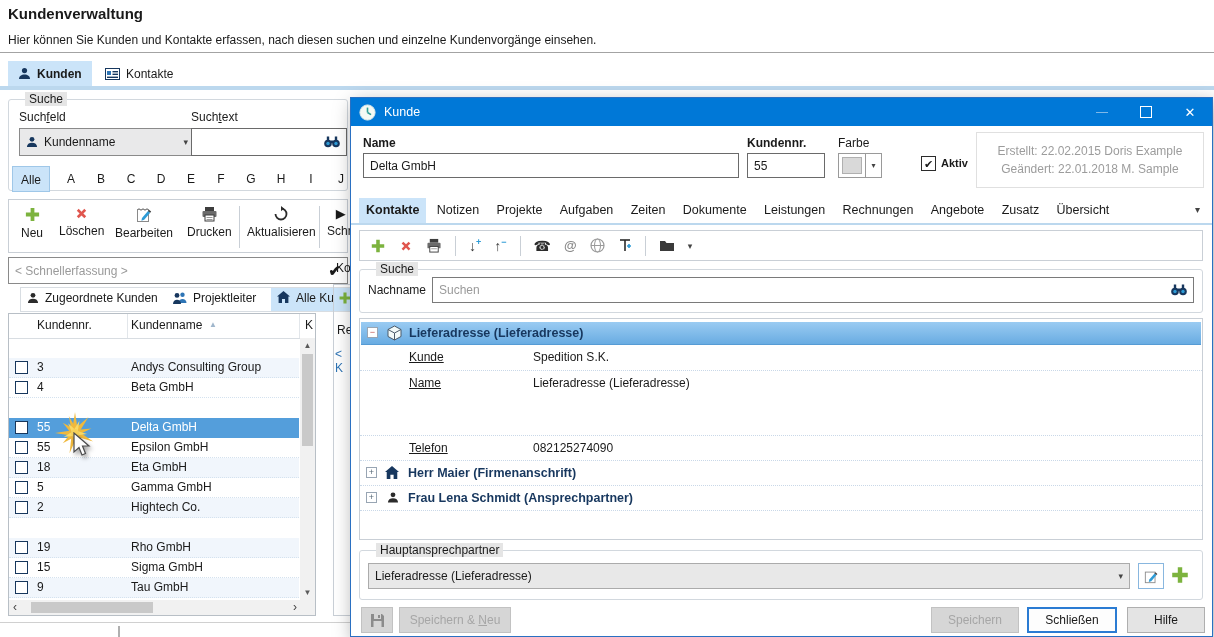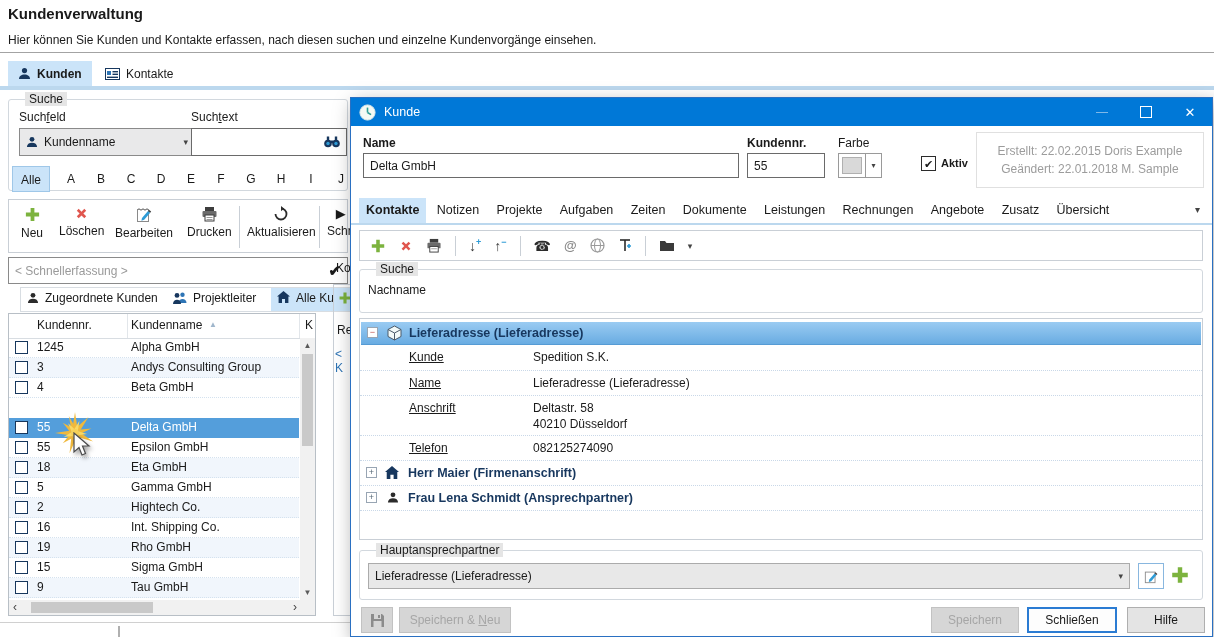--- a/index.html
+++ b/index.html
@@ -234,26 +234,20 @@
     <div class="abs" style="left:0;right:0;top:0;height:24px;border-bottom:1px solid #d8dde2;">
       <span class="abs" style="left:28px;top:4px;">Kundennr.</span>
       <span class="abs" style="left:122px;top:4px;">Kundenname</span>
       <span class="abs" style="left:200px;top:6px;font-size:8px;color:#9fb6cc;">▲</span>
       <span class="abs" style="left:296px;top:4px;">K</span>
       <span class="hdrline" style="left:118px;"></span>
       <span class="hdrline" style="left:290px;"></span>
     </div>
 
     <div class="abs" style="left:0;right:0;top:24px;bottom:15px;overflow:hidden;">
-      <div class="row" style="top:0;">
-          <span class="cb"></span>
-          <span class="cnr">1245</span>
-          <span class="cname">Alpha GmbH</span>
-          <span class="bb"></span>
-        </div>
       <div class="row alt" style="top:20px;">
           <span class="cb"></span>
           <span class="cnr">3</span>
           <span class="cname">Andys Consulting Group</span>
           <span class="bb"></span>
         </div>
       <div class="row" style="top:40px;">
           <span class="cb"></span>
           <span class="cnr">4</span>
           <span class="cname">Beta GmbH</span>
@@ -279,26 +273,20 @@
       <div class="row" style="top:140px;">
           <span class="cb"></span>
           <span class="cnr">5</span>
           <span class="cname">Gamma GmbH</span>
           <span class="bb"></span>
         </div>
       <div class="row alt" style="top:160px;">
           <span class="cb"></span>
           <span class="cnr">2</span>
           <span class="cname">Hightech Co.</span>
-          <span class="bb"></span>
-        </div>
-      <div class="row" style="top:180px;">
-          <span class="cb"></span>
-          <span class="cnr">16</span>
-          <span class="cname">Int. Shipping Co.</span>
           <span class="bb"></span>
         </div>
       <div class="row alt" style="top:200px;">
           <span class="cb"></span>
           <span class="cnr">19</span>
           <span class="cname">Rho GmbH</span>
           <span class="bb"></span>
         </div>
       <div class="row" style="top:220px;">
           <span class="cb"></span>
@@ -475,20 +463,34 @@
             <svg width="16" height="13" viewBox="0 0 16 13">
               <path d="M1 2h5l1.5 2H15v8H1z" fill="#3a3a3a"></path>
             </svg>
           </span>
         <span style="font-size:9px;color:#444;">▾</span>
       </div>
 
       <div class="group" style="left:8px;top:143px;right:9px;height:42px;">
         <span class="legend">Suche</span>
         <span class="abs" style="left:8px;top:13px;">Nachname</span>
+        <div class="tb" style="left:72px;top:7px;right:8px;height:26px;border-color:#7a7a7a;">
+          <span class="ph">Suchen</span>
+          <span style="margin-left:auto">
+              <svg width="16" height="12" viewBox="0 0 16 12">
+                <circle cx="4" cy="7.5" r="3.8" fill="#17375e"></circle>
+                <circle cx="12" cy="7.5" r="3.8" fill="#17375e"></circle>
+                <circle cx="4" cy="7.5" r="1.7" fill="#2e9bd6"></circle>
+                <circle cx="12" cy="7.5" r="1.7" fill="#2e9bd6"></circle>
+                <rect x="6.5" y="4.5" width="3" height="2.5" fill="#17375e"></rect>
+                <rect x="2.8" y="0.5" width="2.4" height="3.5" fill="#17375e"></rect>
+                <rect x="10.8" y="0.5" width="2.4" height="3.5" fill="#17375e"></rect>
+              </svg>
+            </span>
+        </div>
       </div>
 
       <div class="abs" style="left:8px;top:192px;right:9px;height:222px;border:1px solid #c9cfd6;box-sizing:border-box;">
 
         <div class="abs" style="left:1px;right:1px;top:3px;height:22px;background:linear-gradient(#9acbf2,#69ace2);border-bottom:1px solid #569bd4;">
           <span class="pmbox" style="left:6px;top:5px;color:#c0504d;">−</span>
           <span class="abs" style="left:26px;top:3px;">
               <svg width="15" height="16" viewBox="0 0 15 16">
                 <path d="M7.5 1L14 4.5v7L7.5 15 1 11.5v-7z" fill="#f2faf9" stroke="#4a5a6a"></path>
                 <path d="M1 4.5l6.5 3.5L14 4.5M7.5 8v7" fill="none" stroke="#4a5a6a"></path>
@@ -498,25 +500,20 @@
         </div>
 
         <div class="trow" style="top:26px;height:25px;border-top:none;">
           <span class="dlbl">Kunde</span>
           <span class="dval">Spedition S.K.</span>
         </div>
         <div class="trow" style="top:51px;height:25px;">
           <span class="dlbl">Name</span>
           <span class="dval">Lieferadresse (Lieferadresse)</span>
         </div>
-        <div class="trow" style="top:76px;height:40px;">
-          <span class="dlbl">Anschrift</span>
-          <span class="dval">Deltastr. 58</span>
-          <span class="dval" style="top:21px;">40210 Düsseldorf</span>
-        </div>
         <div class="trow" style="top:116px;height:25px;">
           <span class="dlbl">Telefon</span>
           <span class="dval">082125274090</span>
         </div>
 
         <div class="trow" style="top:141px;height:25px;">
           <span class="pmbox" style="left:6px;top:6px;color:#5a6b7a;">+</span>
           <span class="abs" style="left:25px;top:5px;">
               <svg width="14" height="13" viewBox="0 0 13 12">
                 <path d="M6.5 0L0 5.5h1.6V12h3.4V8h3v4h3.4V5.5H13z" fill="#17375e"></path>

